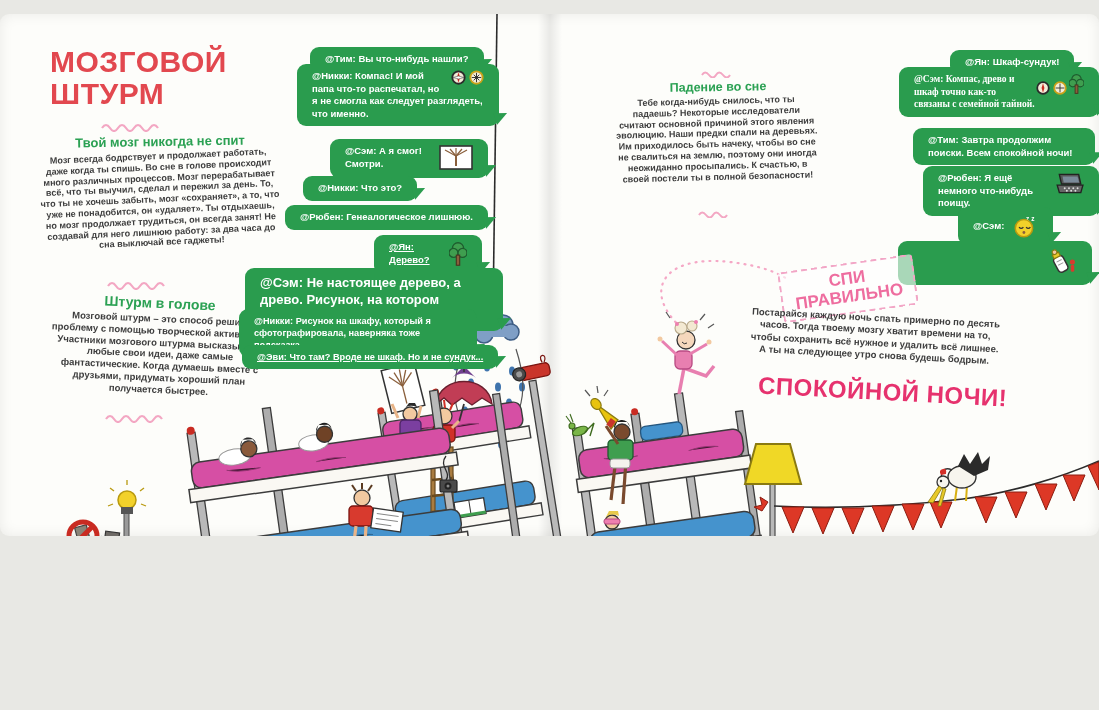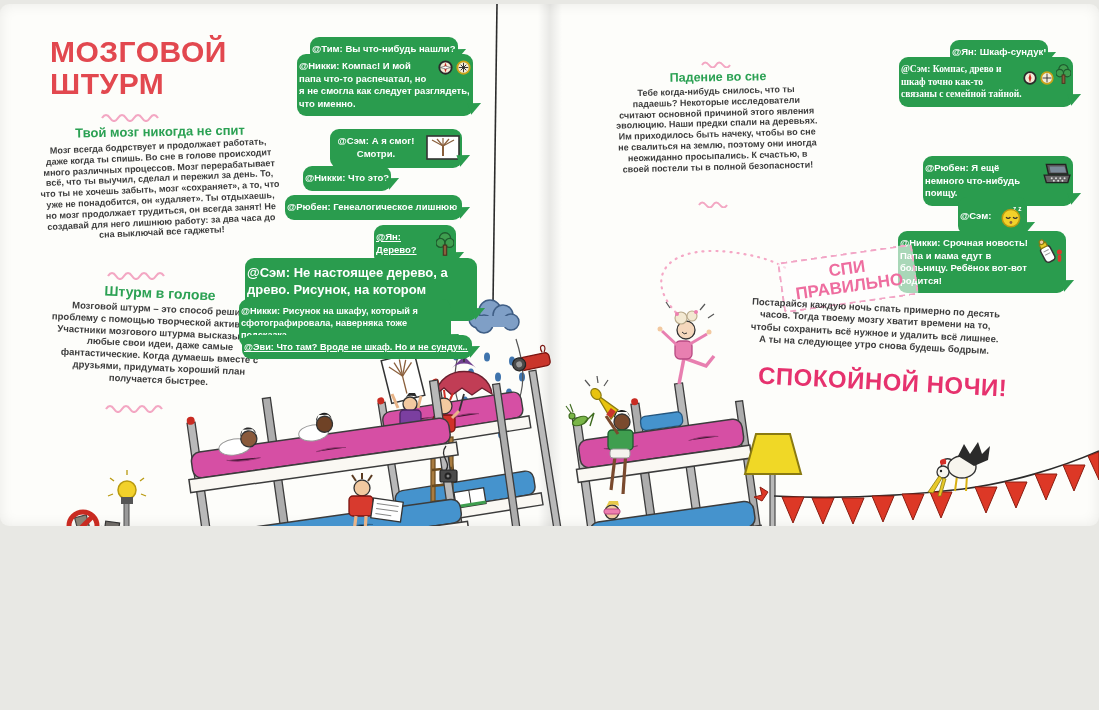--- a/index.html
+++ b/index.html
@@ -1,17 +1,17 @@
 <!DOCTYPE html>
 <html><head>
 <meta charset="utf-8">
 <style>
   html,body{margin:0;padding:0;background:#e8e8e4;}
   .spread{
-    position:relative;width:1099px;height:522px;margin:4px auto;
+    position:relative;width:1099px;height:522px;margin:14px auto;
     background:#fdfdfa;overflow:hidden;
     font-family:"Liberation Sans",sans-serif;
     box-shadow:inset 0 0 14px rgba(0,0,0,.08);
     border-radius:9px;
   }
   .abs{position:absolute;}
   
   .title{left:50px;top:32px;font-size:30px;line-height:1.08;font-weight:900;
          color:#e2484f;letter-spacing:.5px;z-index:3;}
   .green-h{color:#2ba153;font-weight:800;text-align:center;z-index:3;}
@@ -25,21 +25,21 @@
     background:rgba(255,255,255,.6);
   }
   .sleep-body{left:750px;top:298px;width:250px;font-size:9.5px;line-height:1.3;
               transform:rotate(3deg);z-index:3;}
   .goodnight{left:758px;top:364px;font-size:24px;font-weight:900;color:#e6326e;
              transform:rotate(3deg);white-space:nowrap;letter-spacing:.5px;z-index:3;}
   .pagenum{color:#0c4a6e;font-weight:400;font-size:17px;z-index:4;}
   
   .bubble{
     position:absolute;background:#2a9c4e;color:#fff;font-weight:700;
-    font-size:9.5px;line-height:1.32;padding:6px 2px;border-radius:9px;z-index:3;
+    font-size:9.5px;line-height:1.32;padding:6px 15px;border-radius:9px;z-index:3;
   }
   .bubble::after{
     content:"";position:absolute;right:-9px;bottom:3px;width:0;height:0;
     border-left:13px solid #2a9c4e;border-top:4px solid transparent;
     border-bottom:8px solid transparent;transform:rotate(-18deg);
   }
   .nowrap{white-space:nowrap;}
   .icon-float{float:right;margin:0 0 2px 6px;line-height:0;}
   .icon-inline{display:inline-block;vertical-align:middle;margin-left:5px;line-height:0;}
 </style>
@@ -536,21 +536,21 @@
           <path d="M8 2.5 L9.6 8 L8 13.5 L6.4 8 Z" fill="#c92b22"></path>
           <path d="M2.5 8 L8 6.4 L13.5 8 L8 9.6 Z" fill="#fff" stroke="#2b2b2b" stroke-width=".5"></path>
         </svg>
       <svg width="15" height="15" viewBox="0 0 16 16">
           <circle cx="8" cy="8" r="6.6" fill="#f3ecd8" stroke="#caa21a" stroke-width="2"></circle>
           <path d="M8 3 L8 13 M3 8 L13 8 M5 5 L11 11 M11 5 L5 11" stroke="#2b2b2b" stroke-width="1"></path>
         </svg>
     </span>
     <span>@Никки: Компас! И мой папа что-то распечатал, но я не смогла как следует разглядеть, что именно.</span>
   </div>
-  <div class="bubble" style="left:330px;top:125px;width:128px;text-align:center;">
+  <div class="bubble" style="left:330px;top:125px;width:128px;">
     <span class="icon-float">
       <svg width="34" height="25" viewBox="0 0 34 25">
           <rect x="1" y="1" width="32" height="23" fill="#fff" stroke="#333" stroke-width="1.6"></rect>
           <line x1="17" y1="21" x2="17" y2="11" stroke="#8a5f3c" stroke-width="2"></line>
           <g stroke="#8a5f3c" stroke-width="1.2">
             <line x1="17" y1="11" x2="6" y2="5"></line>
             <line x1="17" y1="11" x2="11" y2="4"></line>
             <line x1="17" y1="11" x2="17" y2="3"></line>
             <line x1="17" y1="11" x2="23" y2="4"></line>
             <line x1="17" y1="11" x2="28" y2="5"></line>
@@ -609,20 +609,23 @@
           <path d="M8 3 L8 13 M3 8 L13 8" stroke="#2b2b2b" stroke-width="1"></path>
         </svg>
       <svg width="15" height="22" viewBox="0 0 16 22">
           <circle cx="8" cy="6" r="5" fill="#3f9e4f" stroke="#1e5c2e" stroke-width="1.2"></circle>
           <circle cx="4" cy="10" r="4" fill="#3f9e4f" stroke="#1e5c2e" stroke-width="1.2"></circle>
           <circle cx="12" cy="10" r="4" fill="#3f9e4f" stroke="#1e5c2e" stroke-width="1.2"></circle>
           <rect x="6.5" y="12" width="3" height="9" fill="#8a5f3c" stroke="#4a3520" stroke-width="1"></rect>
         </svg>
     </span>
     <span>@Сэм: Компас, древо и шкаф точно как-то связаны с семейной тайной.</span>
+  </div>
+  <div class="bubble" style="left:913px;top:114px;width:152px;">
+    <span>@Тим: Завтра продолжим поиски. Всем спокойной ночи!</span>
   </div>
   <div class="bubble" style="left:923px;top:152px;width:146px;">
     <span class="icon-float">
       <svg width="30" height="23" viewBox="0 0 28 21">
           <path d="M5,2 L23,2 L25,11 L7,11 Z" fill="#555" stroke="#222" stroke-width="1.3"></path>
           <path d="M8,4 L22,4 L23.5,9.5 L9,9.5 Z" fill="#7a8a99"></path>
           <path d="M3,12 L27,12 L25,19 L5,19 Z" fill="#666" stroke="#222" stroke-width="1.3"></path>
           <g fill="#ddd">
             <circle cx="10" cy="15" r=".9"></circle>
             <circle cx="14" cy="15" r=".9"></circle>
@@ -654,21 +657,20 @@
             <rect x="7" y="8" width="9" height="14" rx="3" fill="#fff" stroke="#333" stroke-width="1.3"></rect>
             <rect x="8.5" y="5" width="6" height="3.5" fill="#e8c929" stroke="#8a7a10" stroke-width="1"></rect>
             <circle cx="11.5" cy="3.5" r="2" fill="#f2c9a0" stroke="#8a7a10" stroke-width="1"></circle>
             <line x1="9" y1="12" x2="14" y2="12" stroke="#999" stroke-width=".8"></line>
             <line x1="9" y1="15" x2="14" y2="15" stroke="#999" stroke-width=".8"></line>
           </g>
           <circle cx="22" cy="13" r="2.2" fill="#d83a2e"></circle>
           <rect x="20.6" y="15.5" width="3" height="6" rx="1.2" fill="#d83a2e"></rect>
         </svg>
     </span>
-    <span>@Никки: Срочная новость! Папа и мама едут в больницу. Ребёнок вот-вот родится!</span>
   </div>
 
   <div class="abs sleep-label">
     <div>СПИ</div>
     <div>ПРАВИЛЬНО</div>
   </div>
   <div class="abs body-txt sleep-body">Постарайся каждую ночь спать примерно по десять часов. Тогда твоему мозгу хватит времени на то, чтобы сохранить всё нужное и удалить всё лишнее. А ты на следующее утро снова будешь бодрым.</div>
   <div class="abs goodnight">СПОКОЙНОЙ НОЧИ!</div>
 
   <div class="abs pagenum" style="left:26px;top:670px;">24</div>

